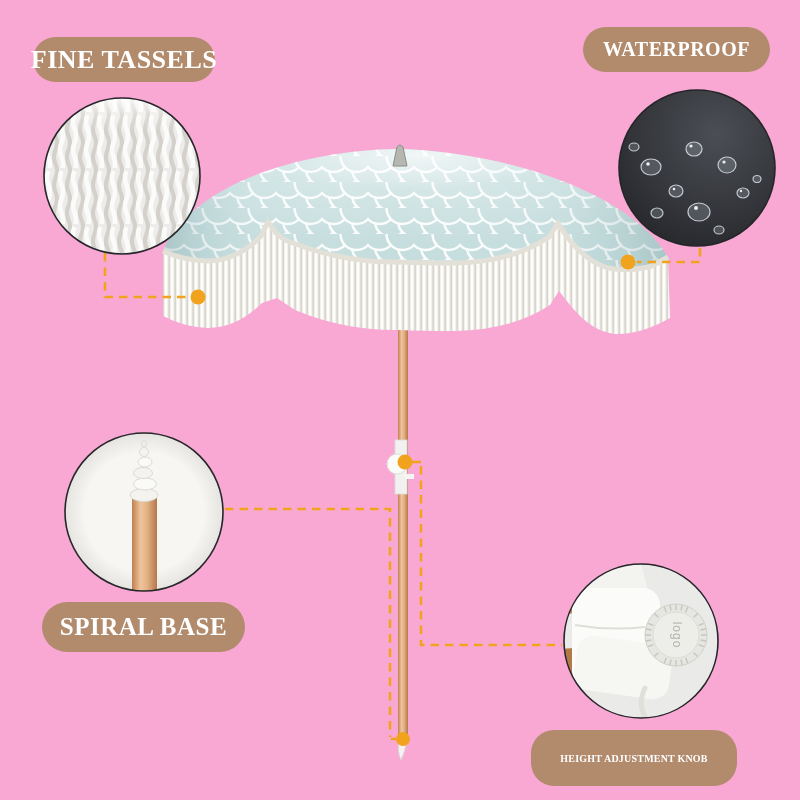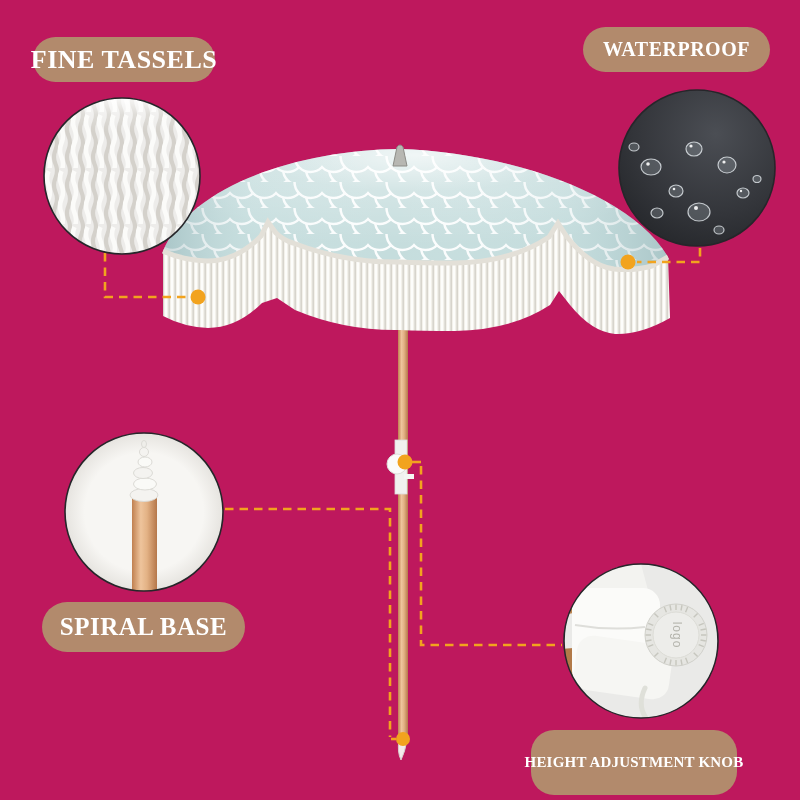--- a/index.html
+++ b/index.html
@@ -1,25 +1,25 @@
 <!DOCTYPE html>
 <html><head>
 <meta charset="utf-8">
 <style>
   html,body{margin:0;padding:0;background:#ffffff;}
-  #stage{position:relative;width:800px;height:800px;background:#be185d;overflow:hidden;
+  #stage{position:relative;width:800px;height:800px;background:#f9a8d4;overflow:hidden;
          font-family:"Liberation Serif",serif;}
   #scene{position:absolute;left:0;top:0;}
   .label{position:absolute;display:flex;align-items:center;justify-content:center;
          background:#b28a6c;color:#ffffff;font-weight:700;white-space:nowrap;
          font-family:"Liberation Serif",serif;}
   #lbl-tassels{left:33px;top:37px;width:182px;height:45px;border-radius:23px;font-size:26px;letter-spacing:.5px;}
   #lbl-waterproof{left:583px;top:27px;width:187px;height:45px;border-radius:23px;font-size:20px;letter-spacing:.5px;}
   #lbl-spiral{left:42px;top:602px;width:203px;height:50px;border-radius:25px;font-size:25px;letter-spacing:.5px;text-align:center;}
-  #lbl-knob{left:531px;top:730px;width:206px;height:65px;border-radius:23px;font-size:15px;letter-spacing:.2px;}
+  #lbl-knob{left:531px;top:730px;width:206px;height:56px;border-radius:23px;font-size:10px;letter-spacing:.2px;}
 </style>
 </head>
 <body>
 
 <div id="stage">
 
 <svg id="scene" width="800" height="800" viewBox="0 0 800 800">
   <defs>
     <pattern id="scales" x="0" y="0" width="46" height="26" patternUnits="userSpaceOnUse">
       <rect width="46" height="26" fill="#f2f8f8"></rect>

